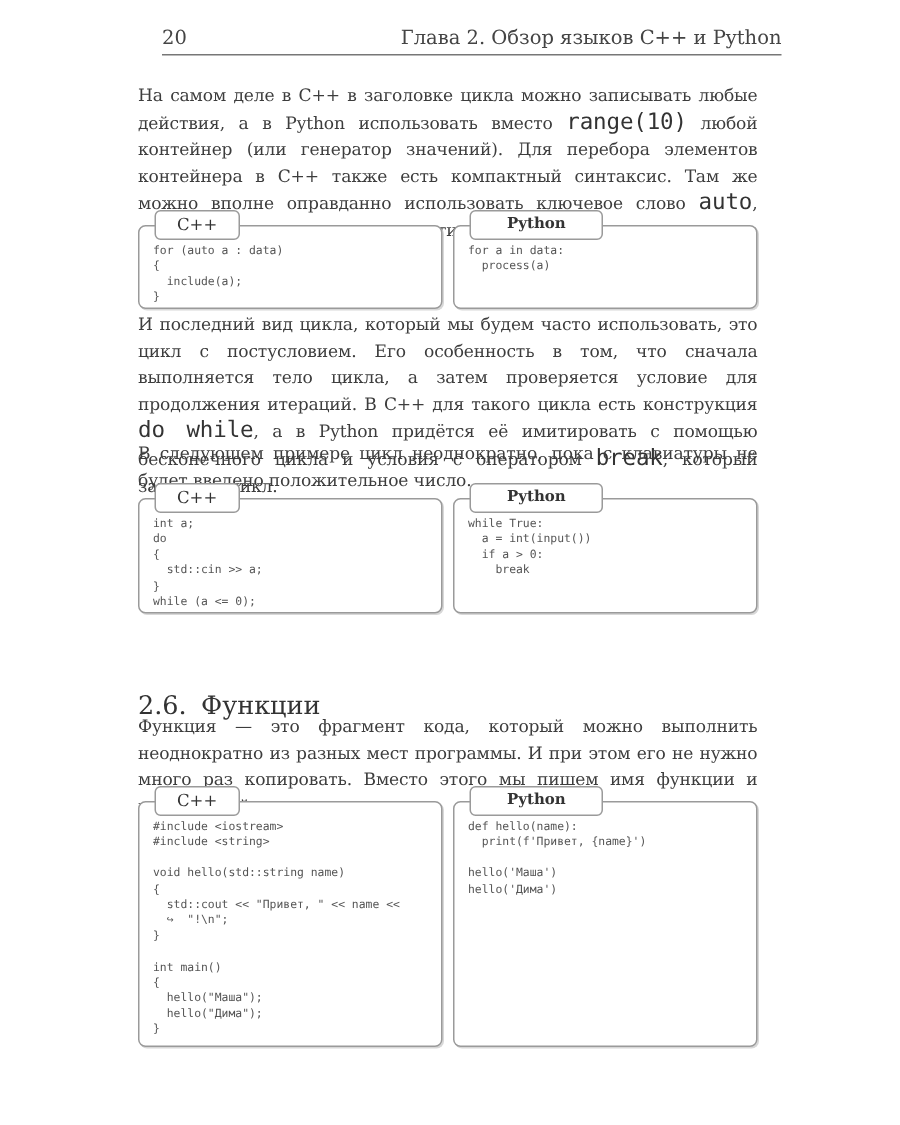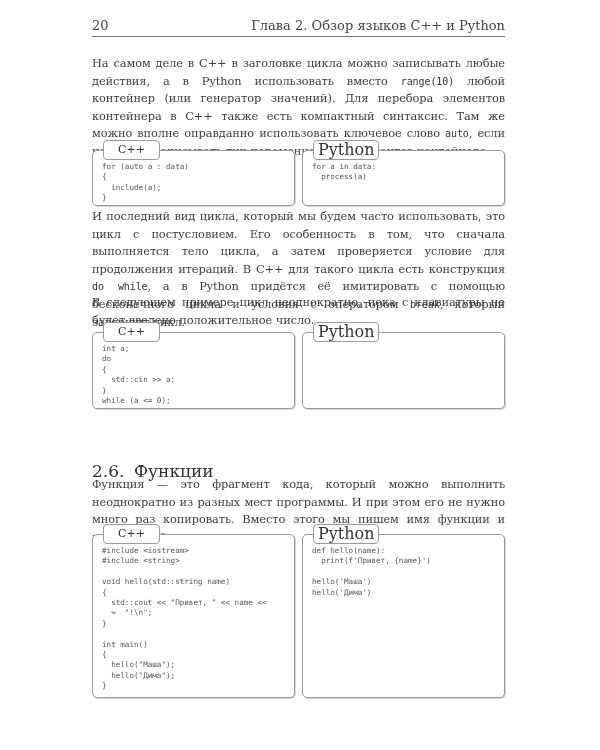--- a/index.html
+++ b/index.html
@@ -2,39 +2,39 @@
 <html><head>
 <meta charset="utf-8">
 <style>
   html, body { margin: 0; padding: 0; }
   body {
     width: 600px; height: 750px; background: #ffffff; position: relative; overflow: hidden;
     font-family: "DejaVu Serif", "Liberation Serif", serif; color: #3a3a3a;
   }
   .page { position: absolute; left: 92px; top: 0; width: 413px; }
   .running-head {
-    position: absolute; left: 0; top: 16px; width: 413px; height: 20px;
+    position: absolute; left: 16px; top: 16px; width: 413px; height: 20px;
     border-bottom: 1px solid #777; font-size: 13px; color: #444; text-align: right;
   }
   .running-head .num { position: absolute; left: 0; top: 2px; }
   .running-head .title { position: absolute; right: 0; top: 2px; }
   .para {
     position: absolute; left: 0; width: 413px; margin: 0;
     font-size: 11.4px; line-height: 17.6px; text-align: justify; color: #3d3d3d;
     letter-spacing: -0.1px;
   }
-  code.inl { font-family: "DejaVu Sans Mono", "Liberation Mono", monospace; font-size: 10px; color: #333; }
+  code.inl { font-family: "DejaVu Sans Mono", "Liberation Mono", monospace; font-size: 15px; color: #333; }
   .box {
     position: absolute; border: 1px solid #9a9a9a; border-radius: 5px; background: #fff;
     box-shadow: 1px 1px 0 #d8d8d8;
   }
   .box .tab {
-    position: absolute; left: 10px; top: -11px; height: 18px; padding: 0 4px;
+    position: absolute; left: 10px; top: -11px; height: 18px; padding: 0 24px;
     border: 1px solid #9a9a9a; border-radius: 4px; background: #fff;
-    font-size: 16px; font-weight: normal; line-height: 18px; color: #333;
+    font-size: 10px; font-weight: bold; line-height: 18px; color: #333;
   }
   .box .tab.cpp { font-weight: normal; font-size: 11px; padding: 0 14px; }
   .box pre {
     margin: 0; position: absolute; left: 9px; top: 11px;
     font-family: "DejaVu Sans Mono", "Liberation Mono", monospace;
     font-size: 7.6px; line-height: 10.4px; color: #555;
   }
   .section {
     position: absolute; left: 0; top: 447px; font-size: 17px; color: #333; font-weight: normal;
   }
@@ -73,20 +73,24 @@
     <div class="tab cpp">C++</div>
     <pre>int a;
 do
 {
   std::cin &gt;&gt; a;
 }
 while (a &lt;= 0);</pre>
   </div>
   <div class="box" style="left:210px; top:332px; width:201px; height:75px;">
     <div class="tab">Python</div>
+    <pre>while True:
+  a = int(input())
+  if a &gt; 0:
+    break</pre>
   </div>
 
   <h2 class="section"><span class="snum">2.6.</span><span>Функции</span></h2>
 
   <p class="para" style="top:476px;">Функция — это фрагмент кода, который можно выполнить неоднократно из разных мест программы. И при этом его не нужно много раз копировать. Вместо этого мы пишем имя функции и передаём ей параметры.</p>
 
   <div class="box" style="left:0; top:534px; width:201px; height:162px;">
     <div class="tab cpp">C++</div>
     <pre>#include &lt;iostream&gt;
 #include &lt;string&gt;

